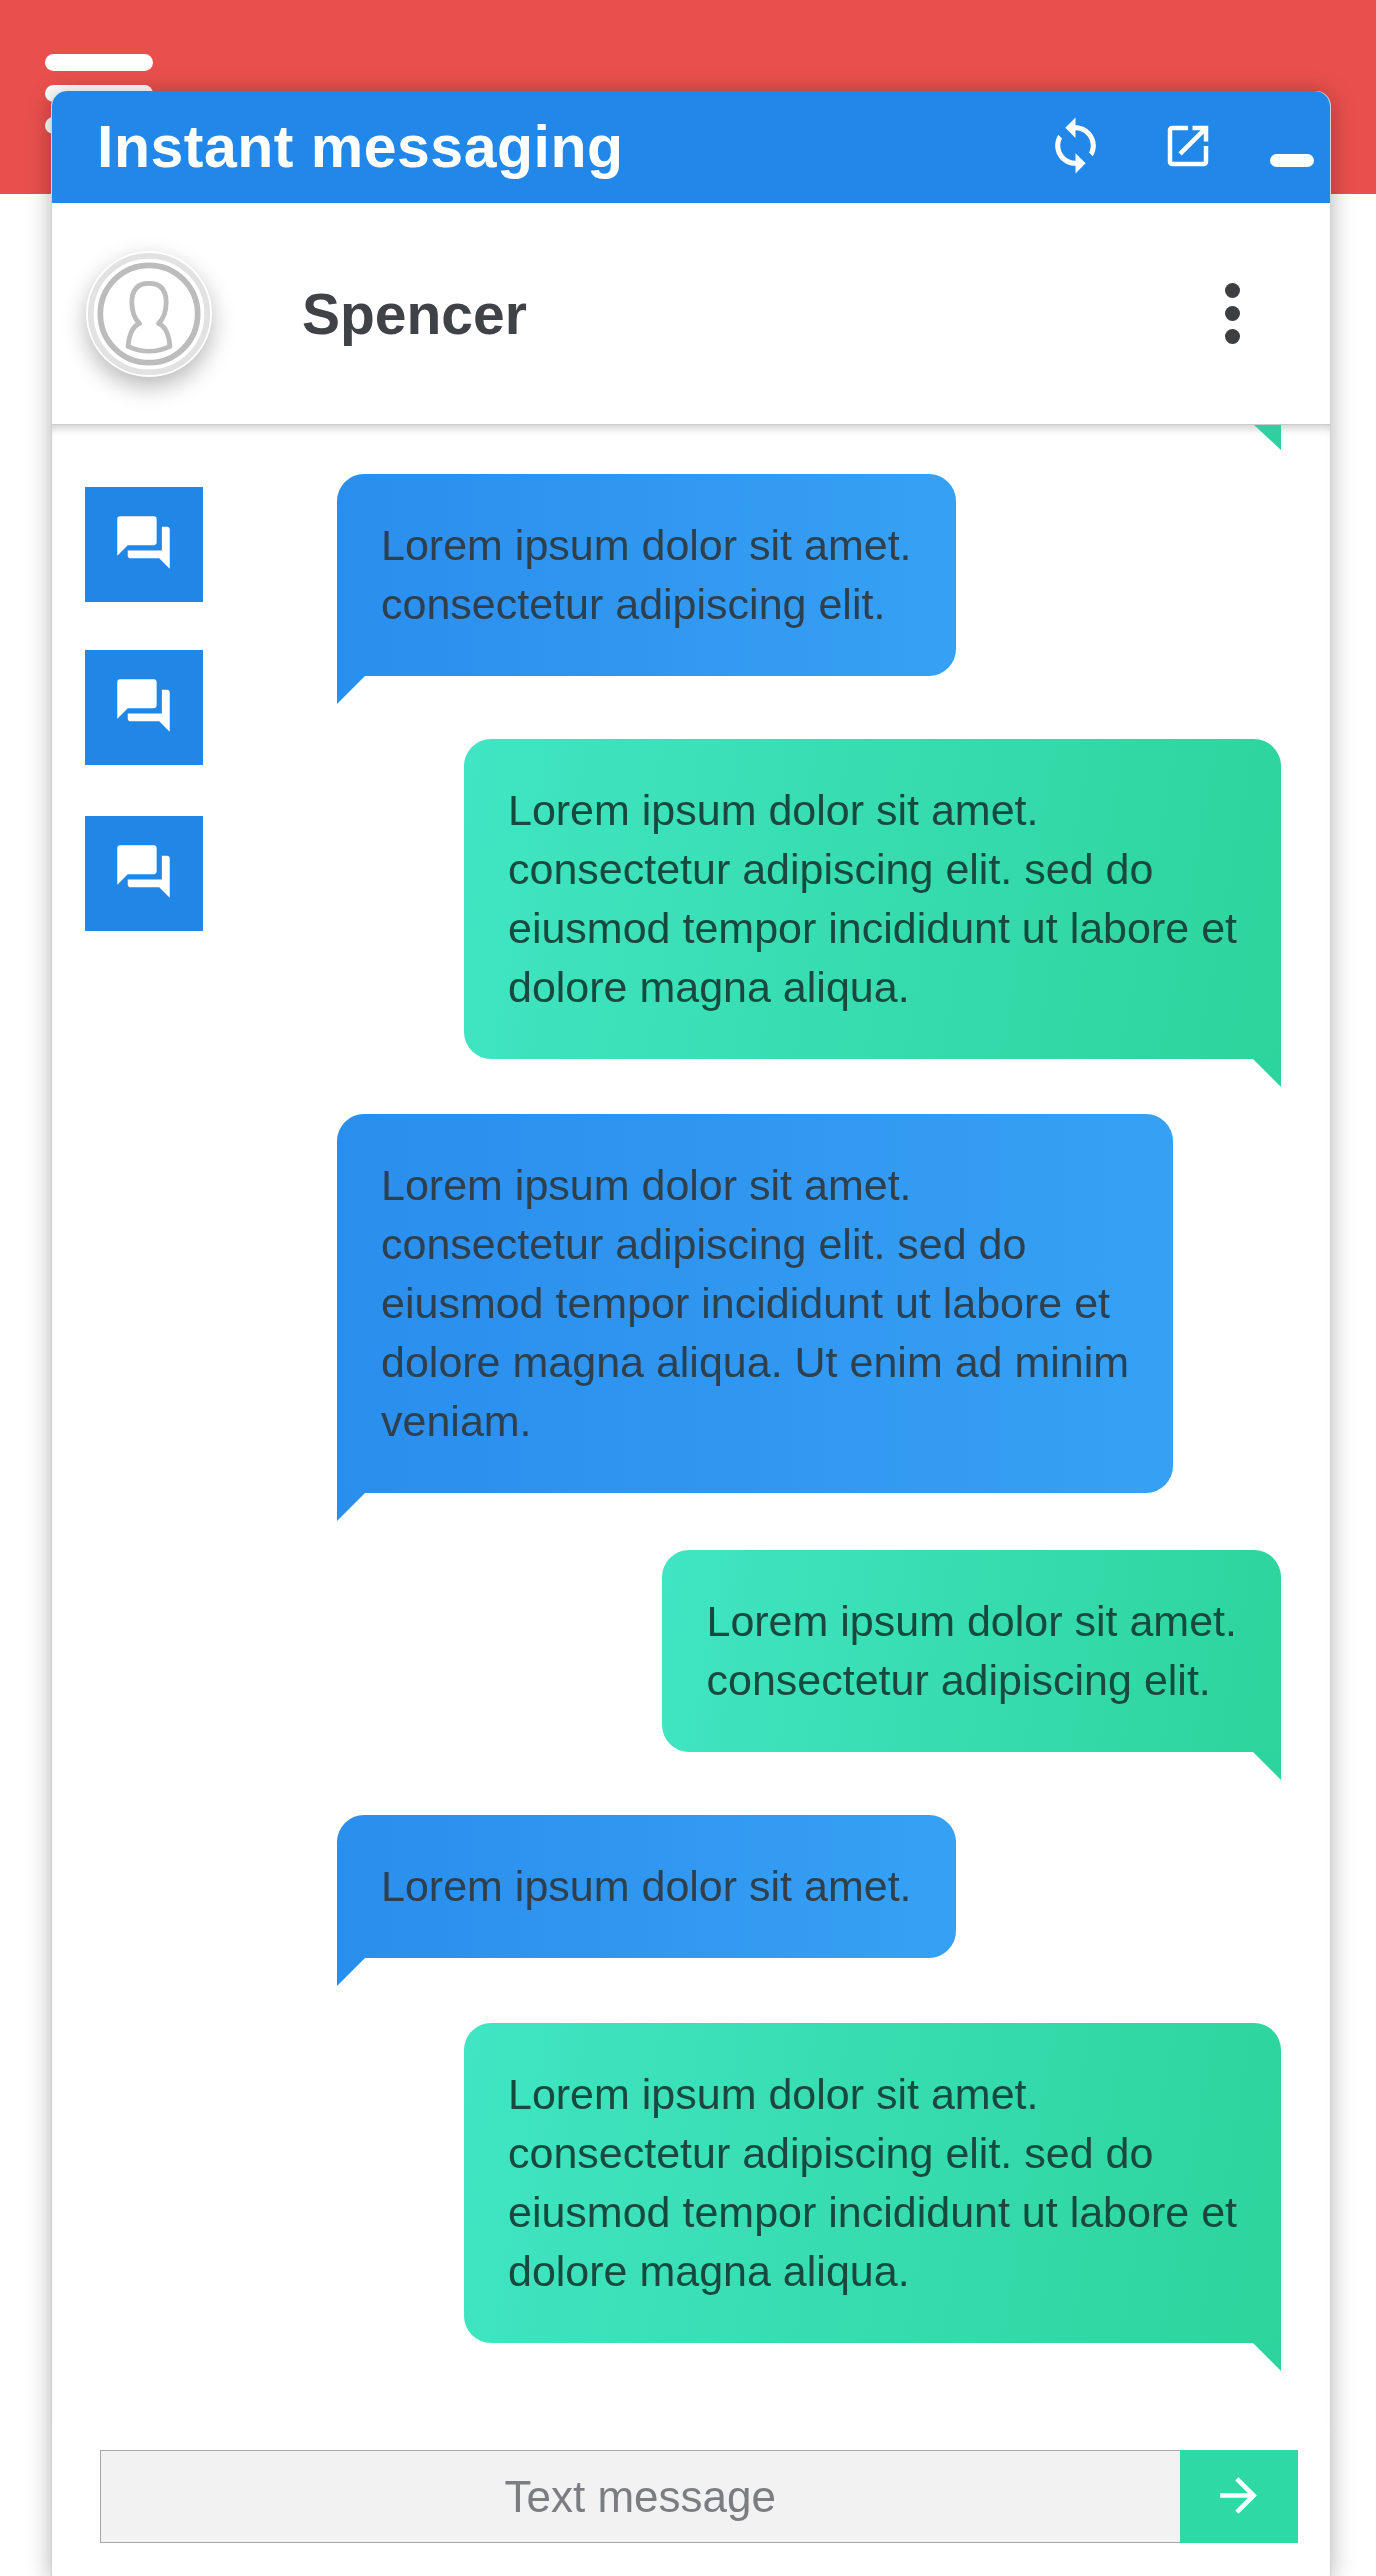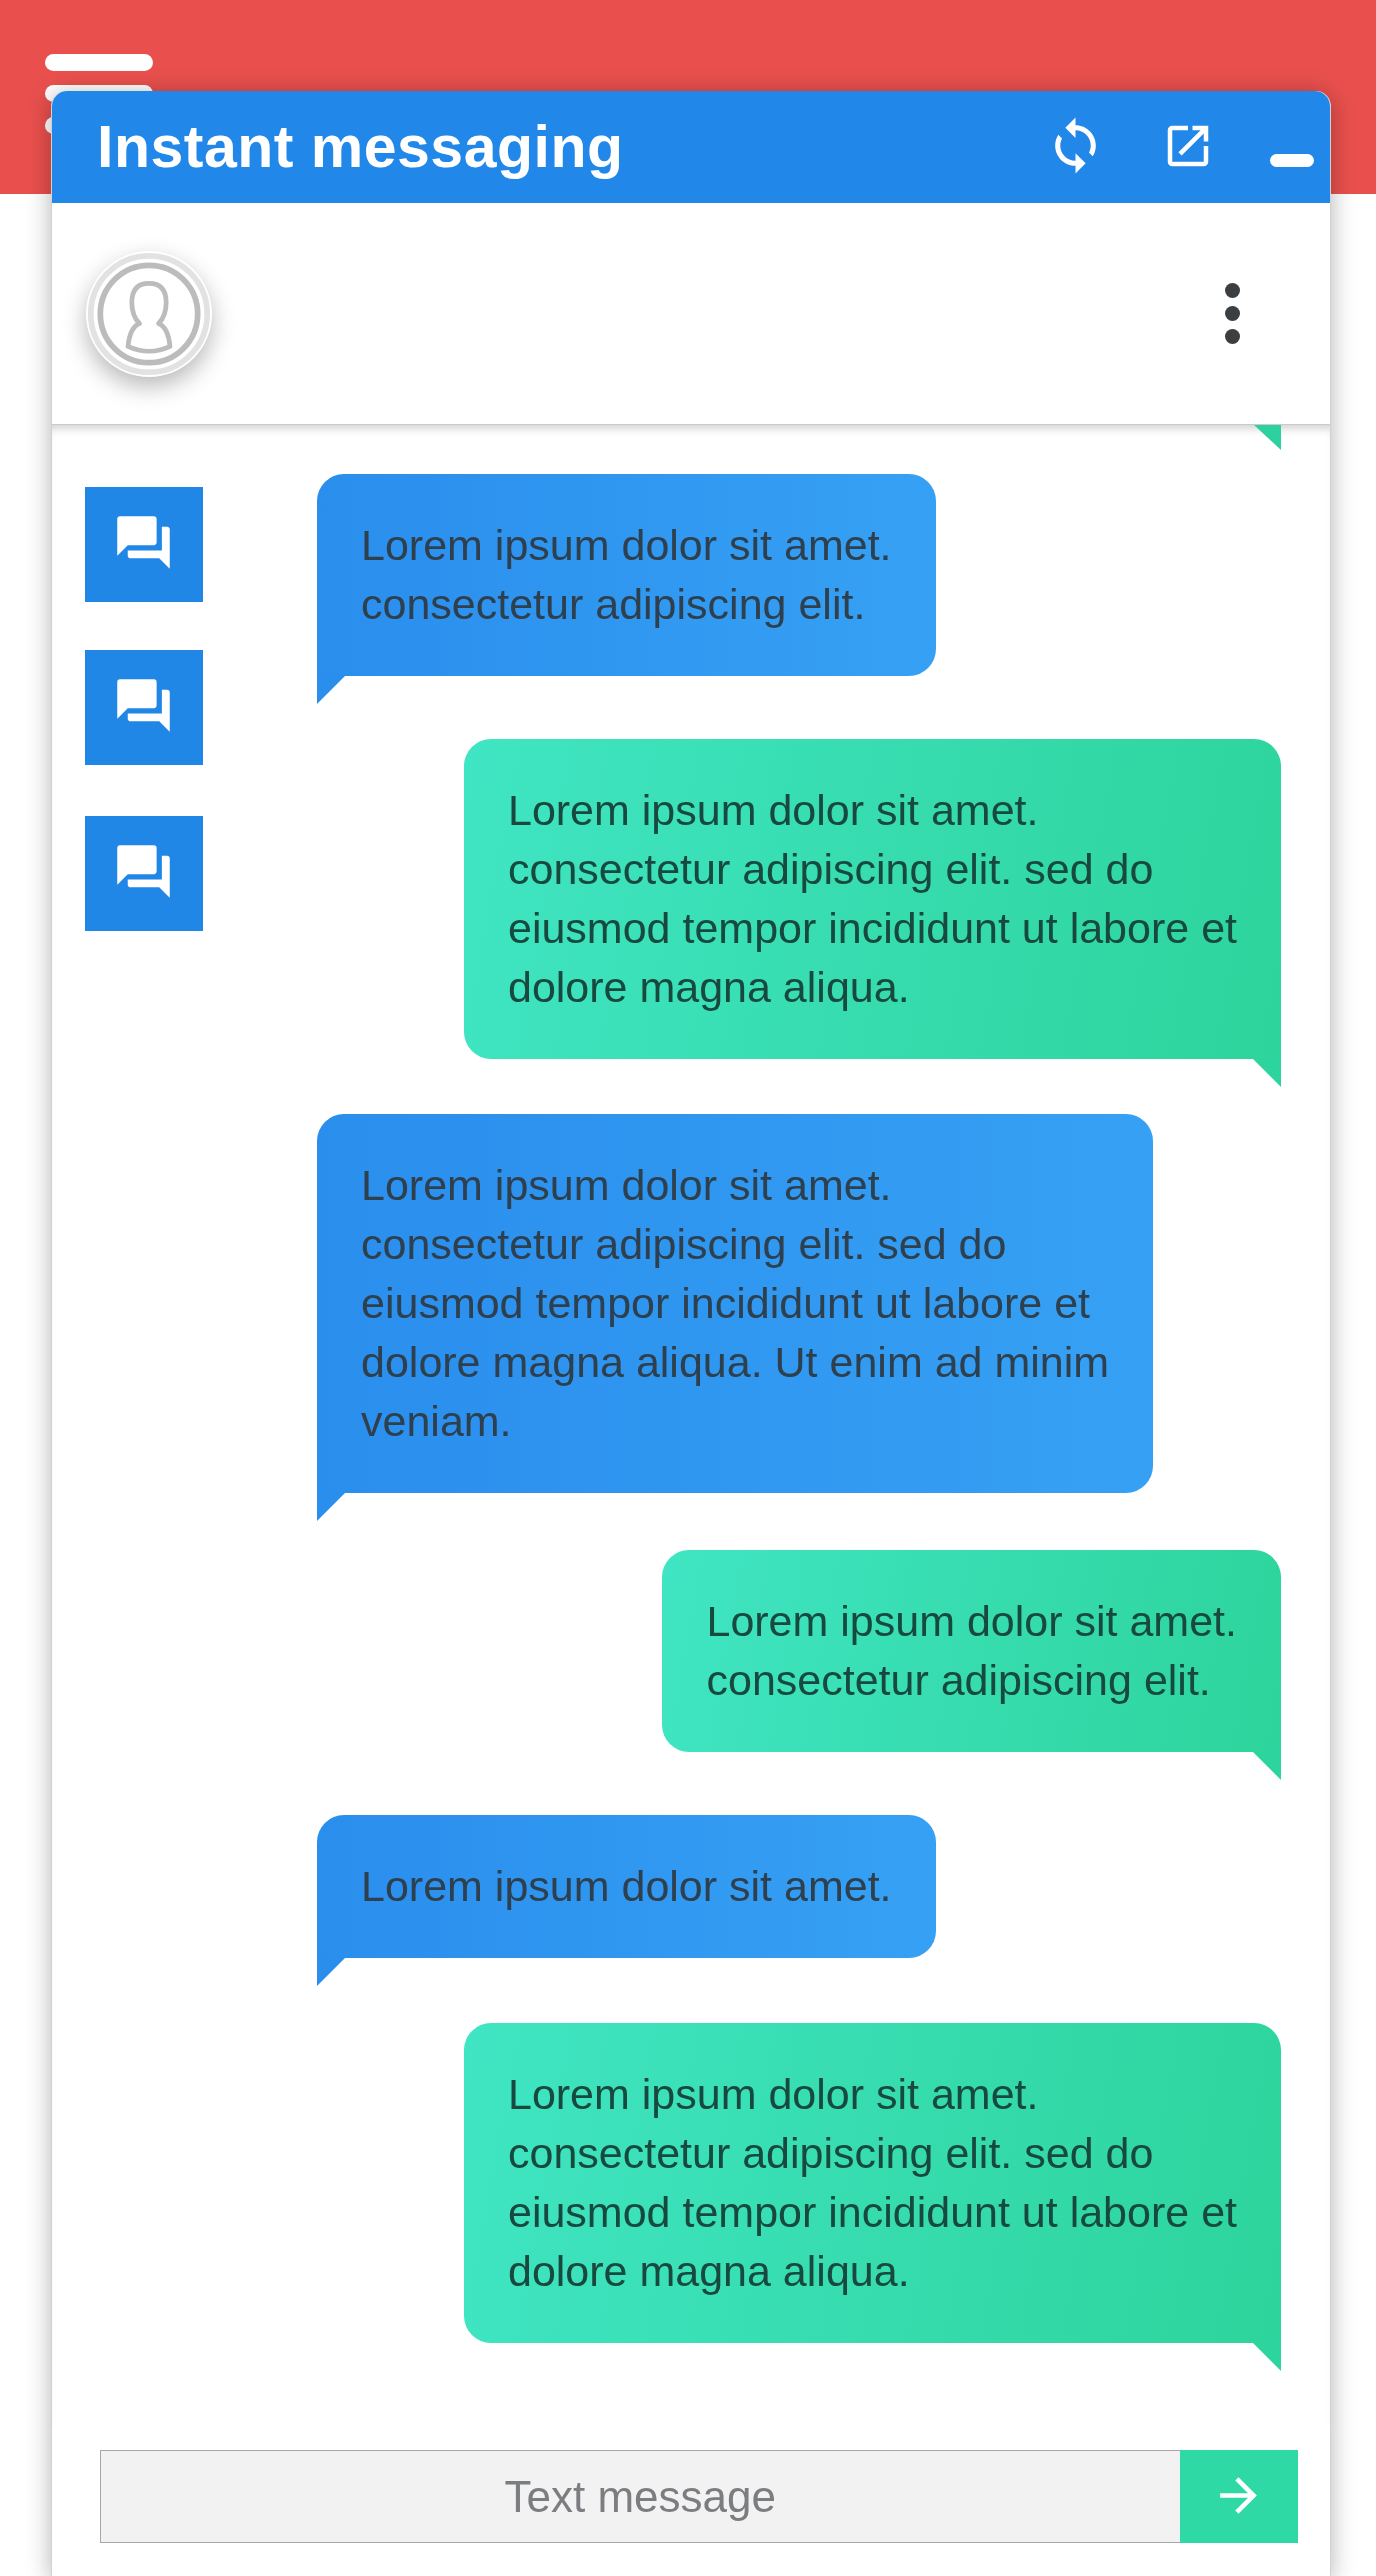--- a/index.html
+++ b/index.html
@@ -32,21 +32,21 @@
 
   
   .chat{position:absolute;left:0;right:0;top:333px;bottom:150px;border-top:1.9px solid #cbcbcb;
         box-shadow:inset 0 8.6px 9.6px -5.7px rgba(0,0,0,.20);overflow:hidden;}
   .stray-tail{position:absolute;top:0;right:49px;width:0;height:0;
               border-top:25px solid #2fd0a0;border-left:27px solid transparent;}
   .chat-sq{position:absolute;left:32.5px;width:118px;height:115px;background:#2187e7;
            display:flex;align-items:center;justify-content:center;}
   .sq1{top:62px}.sq2{top:225px}.sq3{top:391px}
 
-  .row{display:flex;}
+  .row{display:flex;margin-left:20px;}
   .row.in{justify-content:flex-start;padding-left:265px;}
   .row.out{justify-content:flex-end;padding-right:49px;}
   .m1{margin-top:49px}.m2{margin-top:63px}.m3{margin-top:55px}
   .m4{margin-top:57px}.m5{margin-top:63px}.m6{margin-top:65px}
 
   .bubble{position:relative;display:inline-block;padding:42px 44px;box-sizing:border-box;
           font-size:43px;line-height:59px;white-space:pre-line;}
   .bubble.in{background:linear-gradient(90deg,#2a8eed,#36a1f4);color:#2e3f4d;
              border-radius:27px 27px 27px 0;}
   .bubble.in::after{content:"";position:absolute;left:0;bottom:-28px;width:0;height:0;
@@ -106,20 +106,21 @@
     <div class="contact">
       <div class="avatar">
         <span>
           <svg width="126" height="126" viewBox="0 0 132 132">
             <circle cx="66" cy="66" r="61" fill="#ffffff" stroke="#e2e2e2" stroke-width="6"></circle>
             <circle cx="66" cy="66" r="51" fill="none" stroke="#bcbcbc" stroke-width="6"></circle>
             <path d="M48 54 q0 -20 18 -20 q18 0 18 20 q0 14 -8 22 q10 4 12 24 a51 51 0 0 1 -44 0 q2 -20 12 -24 q-8 -8 -8 -22 z" fill="none" stroke="#bcbcbc" stroke-width="5" stroke-linejoin="round"></path>
           </svg>
         </span>
       </div>
+      <span class="contact-name">Spencer</span>
       <button class="kebab" title="">
         <span style="display:flex;flex-direction:column;align-items:center;">
           <span class="dot"></span>
             <span class="dot"></span>
             <span class="dot"></span>
         </span>
       </button>
     </div>
 
     <div class="chat">

